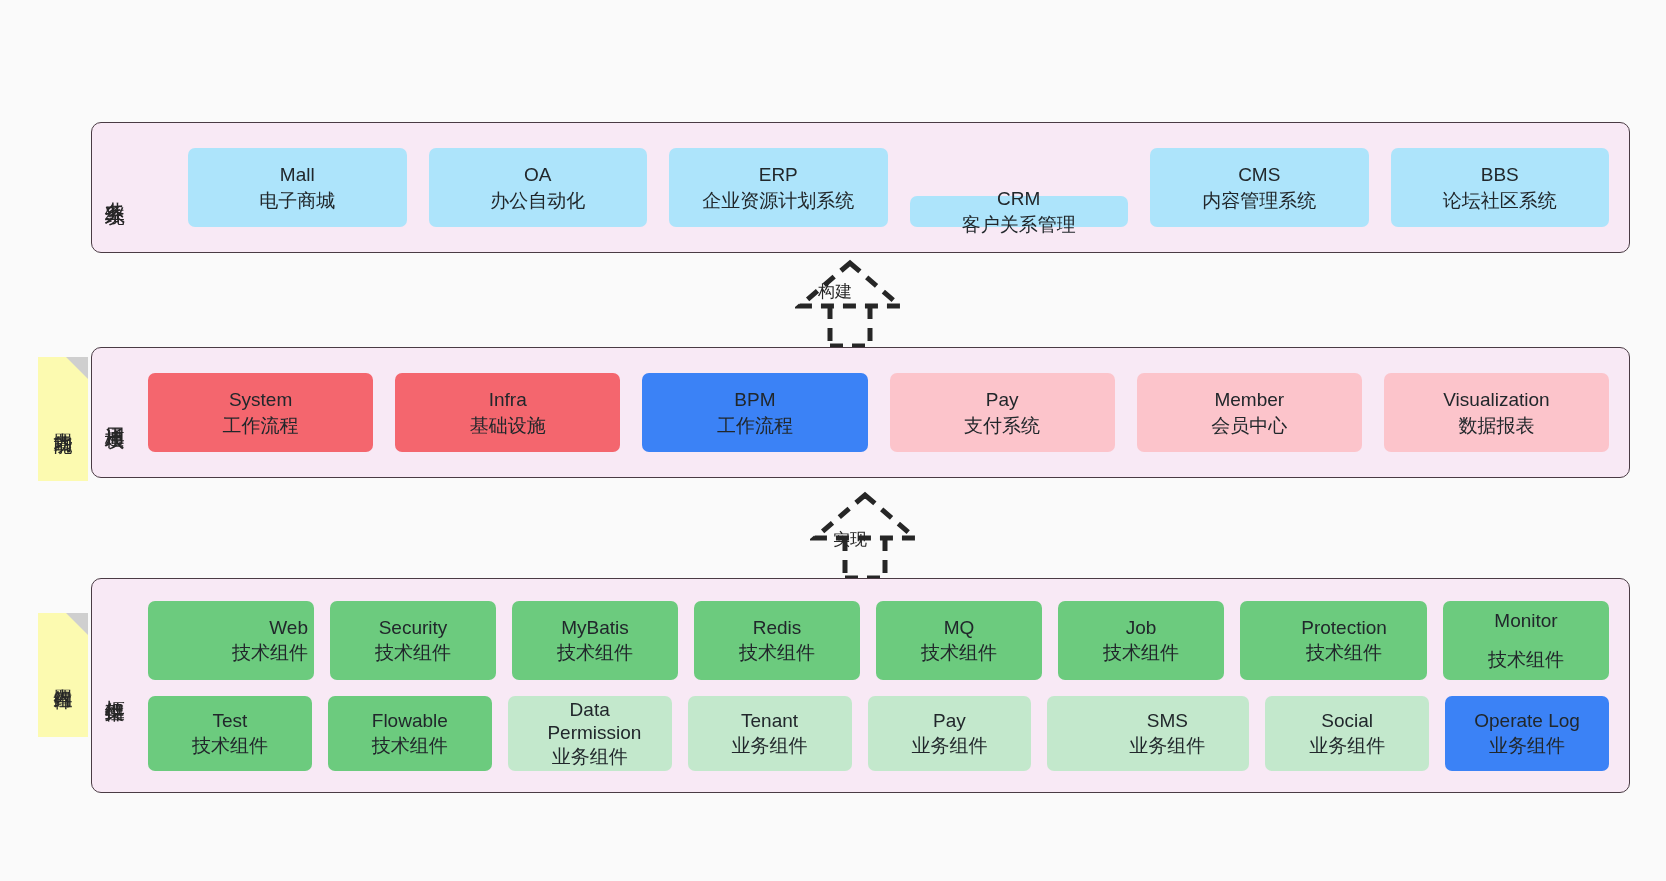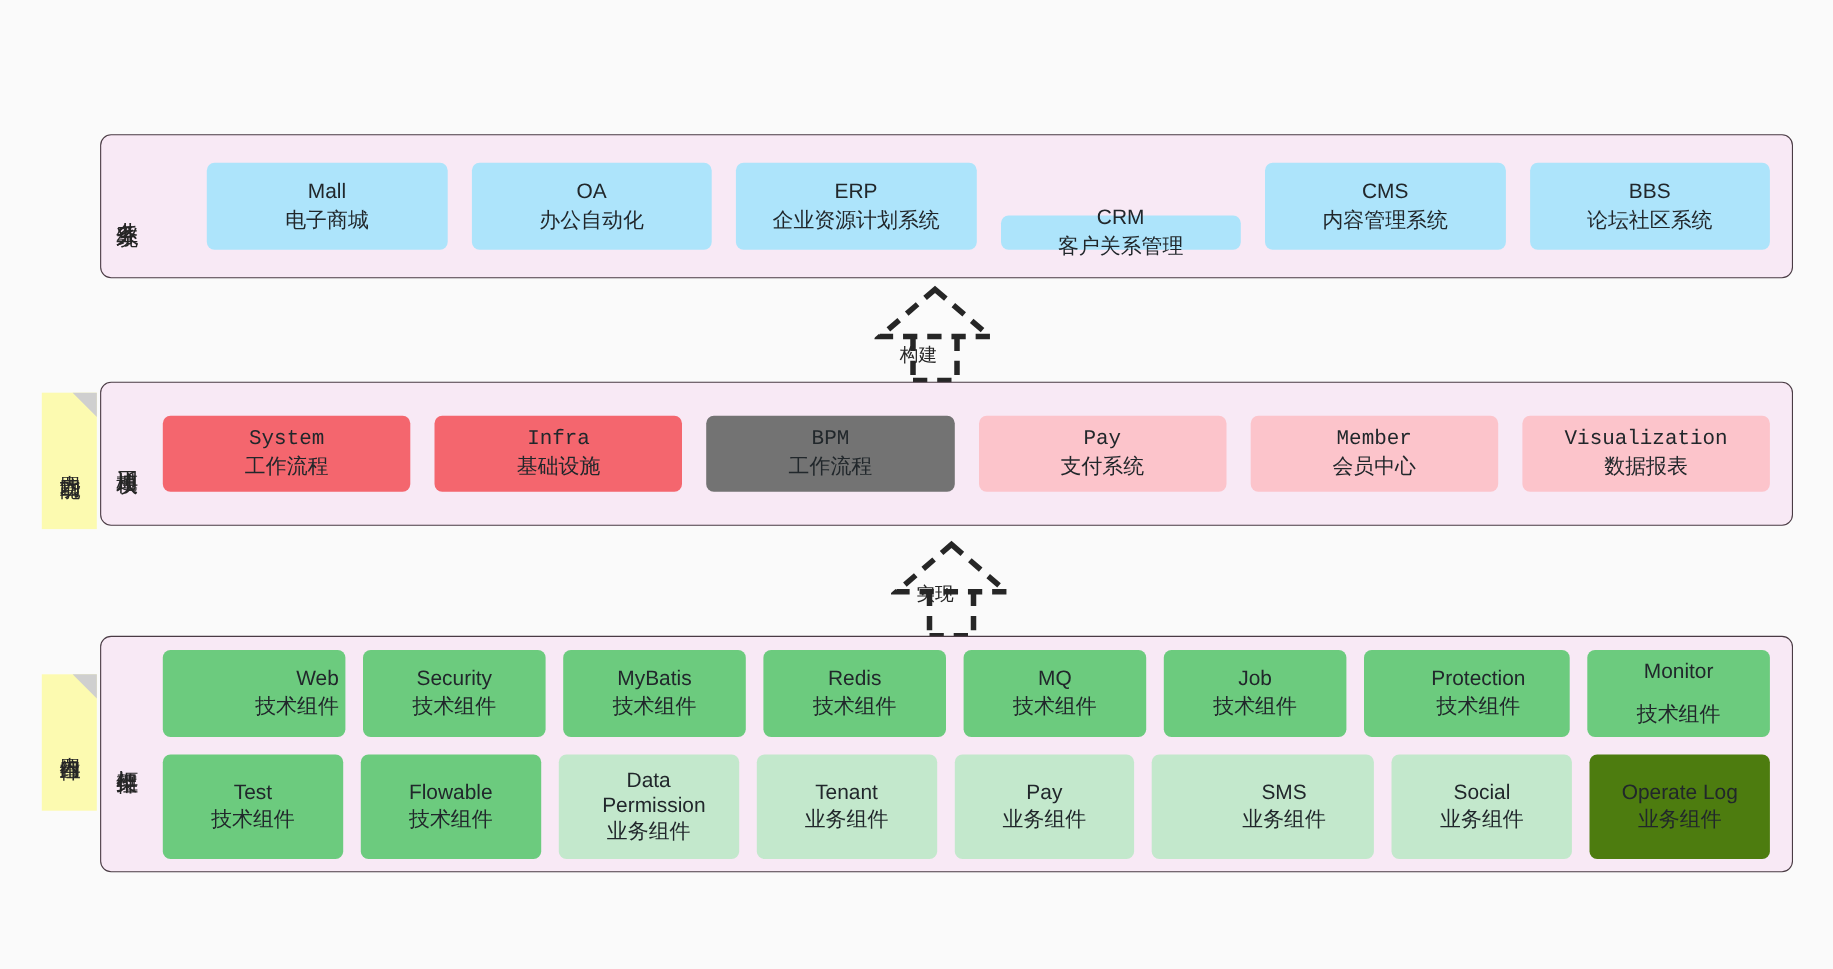--- a/index.html
+++ b/index.html
@@ -154,40 +154,40 @@
   </div>
 
   <svg class="uml-arrow" style="left:795px; top:258px; width:110px; height:90px;" viewBox="0 0 110 90">
 
     <polygon points="55,5 105,48 5,48" fill="#fbfbfb" stroke="#262626" stroke-width="5" stroke-dasharray="13 9" stroke-linejoin="miter"></polygon>
 
     <line x1="35" y1="48" x2="35" y2="88" stroke="#262626" stroke-width="5" stroke-dasharray="13 9"></line>
     <line x1="75" y1="48" x2="75" y2="88" stroke="#262626" stroke-width="5" stroke-dasharray="13 9"></line>
     <line x1="35" y1="88" x2="75" y2="88" stroke="#262626" stroke-width="5" stroke-dasharray="13 9"></line>
   </svg>
-  <div class="uml-label" style="left:818px; top:311px;">构建</div>
+  <div class="uml-label" style="left:818px; top:280px;">构建</div>
 
   <div class="note" style="left:38px; top:357px; width:50px; height:124px;">
     <span class="fold"></span>
     <span>内置功能</span>
   </div>
 
   <div class="layer" style="left:91px; top:347px; width:1539px; height:131px;">
     <div class="layer-title">通用模块</div>
     <div class="layer-body">
-      <div class="row" style="height:69px;font-family:Liberation Mono, monospace;">
+      <div class="row" style="height:79px;">
         <div class="cell" style="background:#f4666e;">
           <span class="t1">System</span>
           <span class="t2">工作流程</span>
         </div>
         <div class="cell" style="background:#f4666e;">
           <span class="t1">Infra</span>
           <span class="t2">基础设施</span>
         </div>
-        <div class="cell" style="background:#737373;">
+        <div class="cell" style="background:#3b82f6;">
           <span class="t1">BPM</span>
           <span class="t2">工作流程</span>
         </div>
         <div class="cell" style="background:#fcc4cb;">
           <span class="t1">Pay</span>
           <span class="t2">支付系统</span>
         </div>
         <div class="cell" style="background:#fcc4cb;">
           <span class="t1">Member</span>
           <span class="t2">会员中心</span>
@@ -245,21 +245,21 @@
         <div class="cell" style="background:#6ccb7e;padding-left:27px;">
           <span class="t1">Protection</span>
           <span class="t2">技术组件</span>
         </div>
         <div class="cell" style="background:#6ccb7e;gap:14px;">
           <span class="t1">Monitor</span>
           <span class="t2">技术组件</span>
         </div>
       </div>
 
-      <div class="row" style="height:95px; gap:16px;">
+      <div class="row" style="height:75px; gap:16px;">
         <div class="cell" style="background:#6ccb7e;">
           <span class="t1">Test</span>
           <span class="t2">技术组件</span>
         </div>
         <div class="cell" style="background:#6ccb7e;">
           <span class="t1">Flowable</span>
           <span class="t2">技术组件</span>
         </div>
         <div class="cell" style="background:#c3e8cc; line-height:1.22;">
           <span class="t1" style="display:block; max-width:8ch;">Data Permission</span>
@@ -274,21 +274,21 @@
           <span class="t2">业务组件</span>
         </div>
         <div class="cell" style="background:#c3e8cc;padding-left:44px;">
           <span class="t1">SMS</span>
           <span class="t2">业务组件</span>
         </div>
         <div class="cell" style="background:#c3e8cc;">
           <span class="t1">Social</span>
           <span class="t2">业务组件</span>
         </div>
-        <div class="cell" style="background:#4d7c0f;">
+        <div class="cell" style="background:#3b82f6;">
           <span class="t1">Operate Log</span>
           <span class="t2">业务组件</span>
         </div>
       </div>
 
     </div>
   </div>
 
 </div>
 

